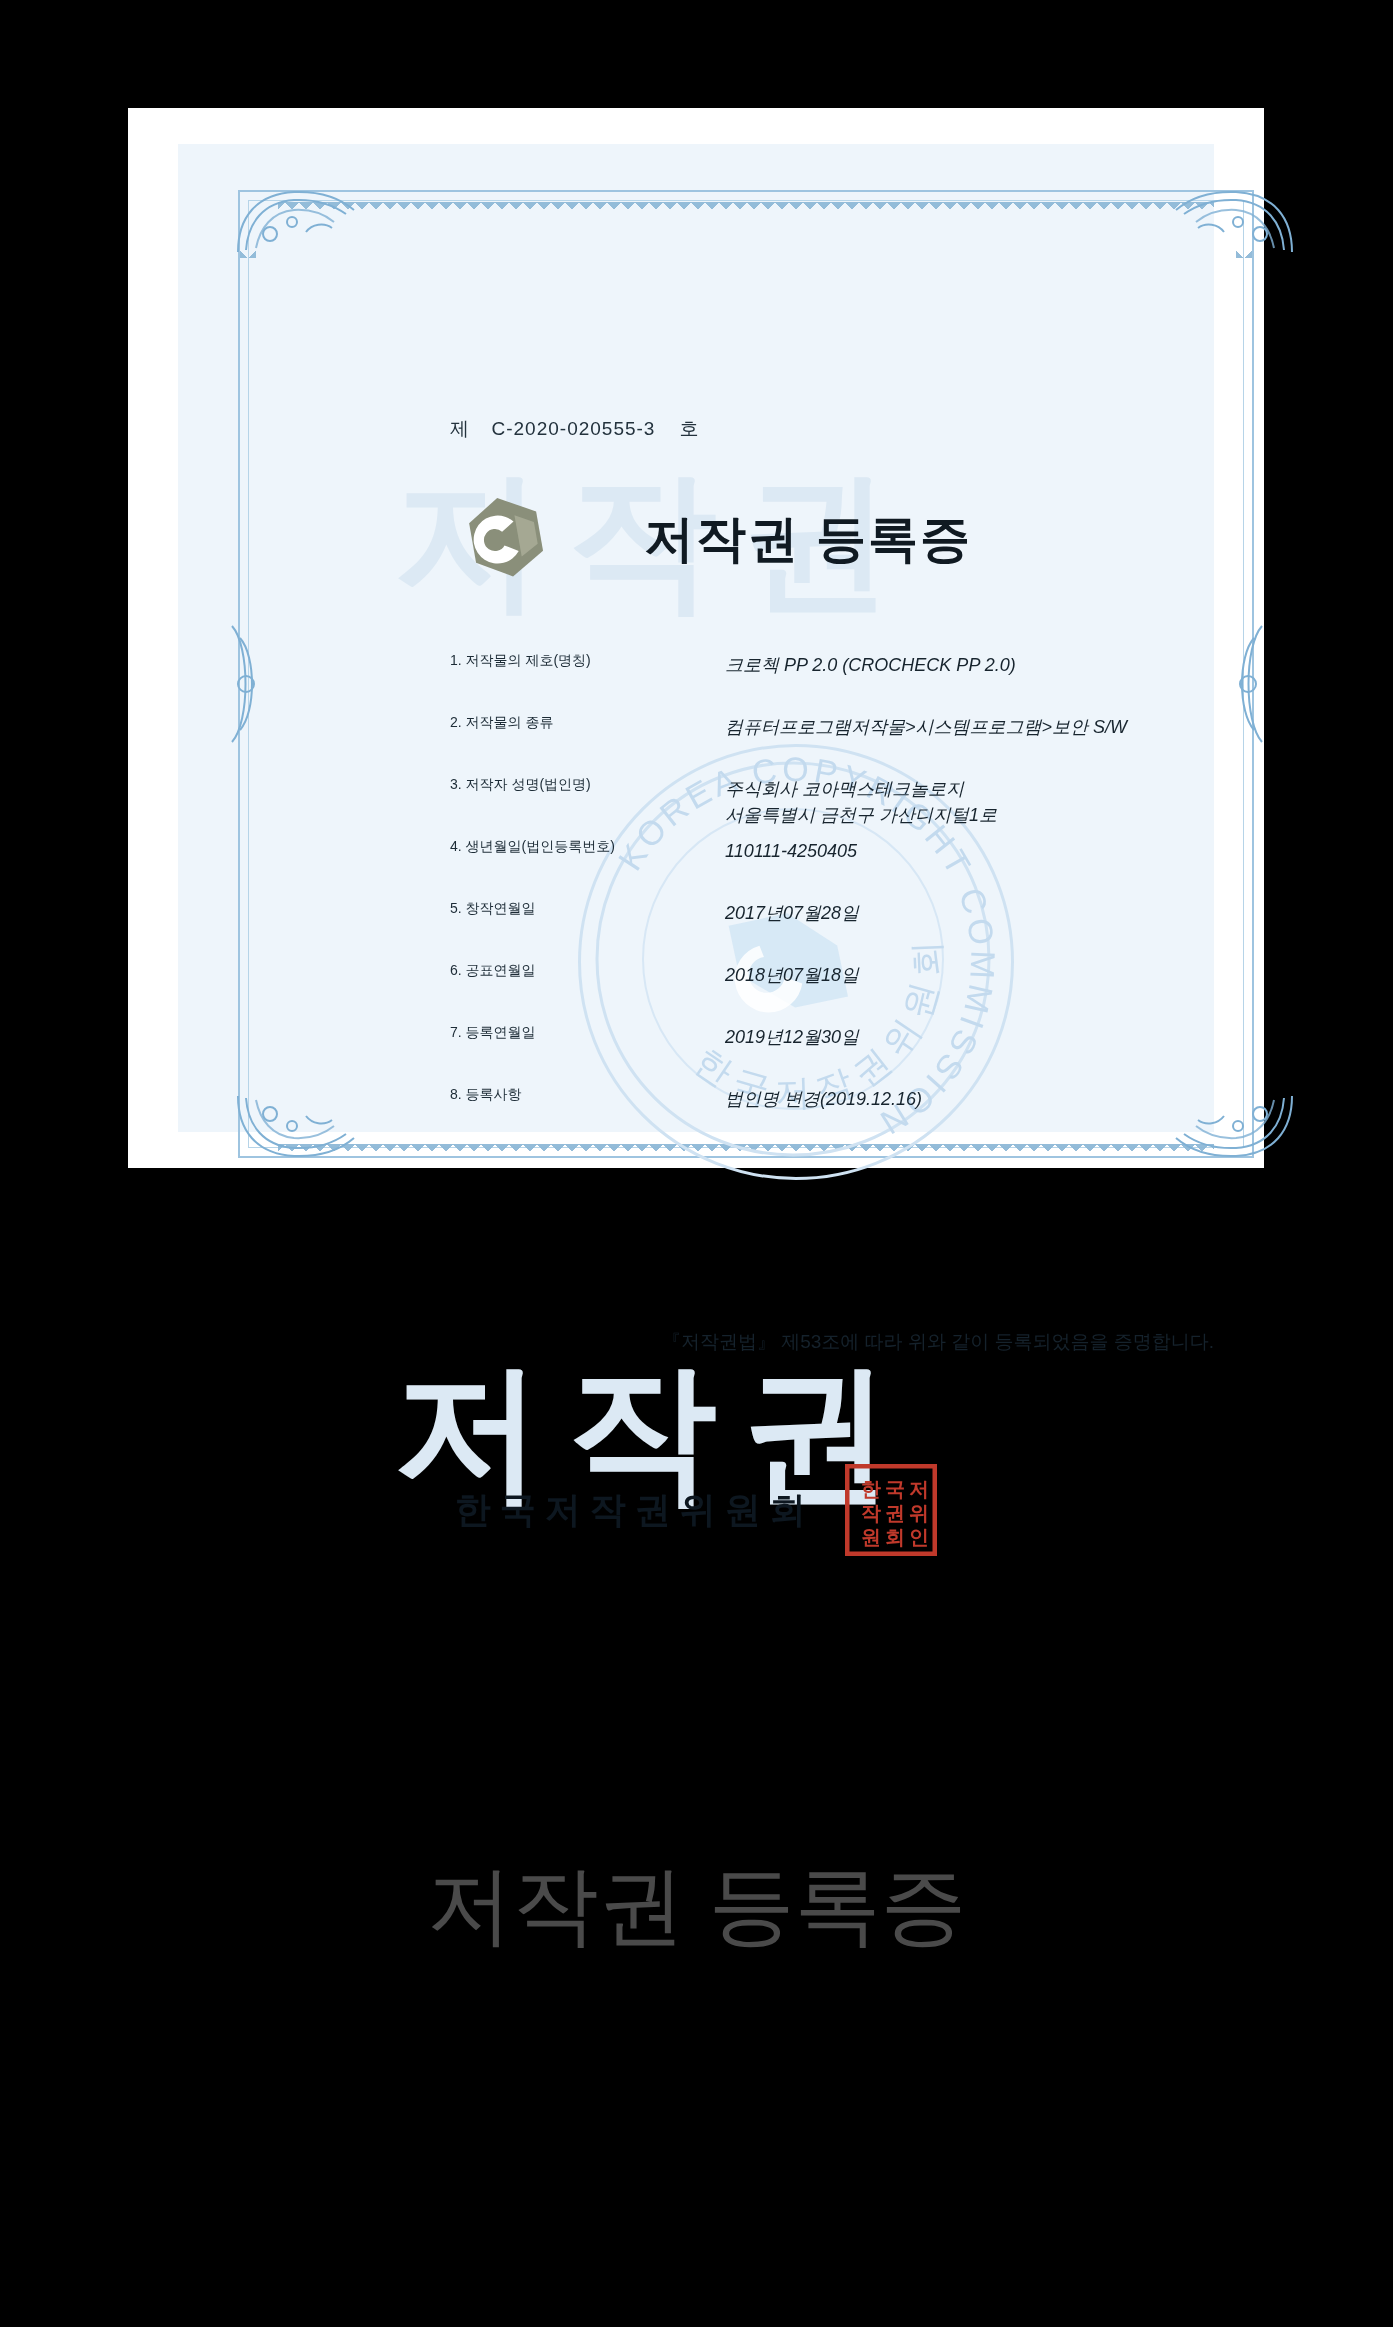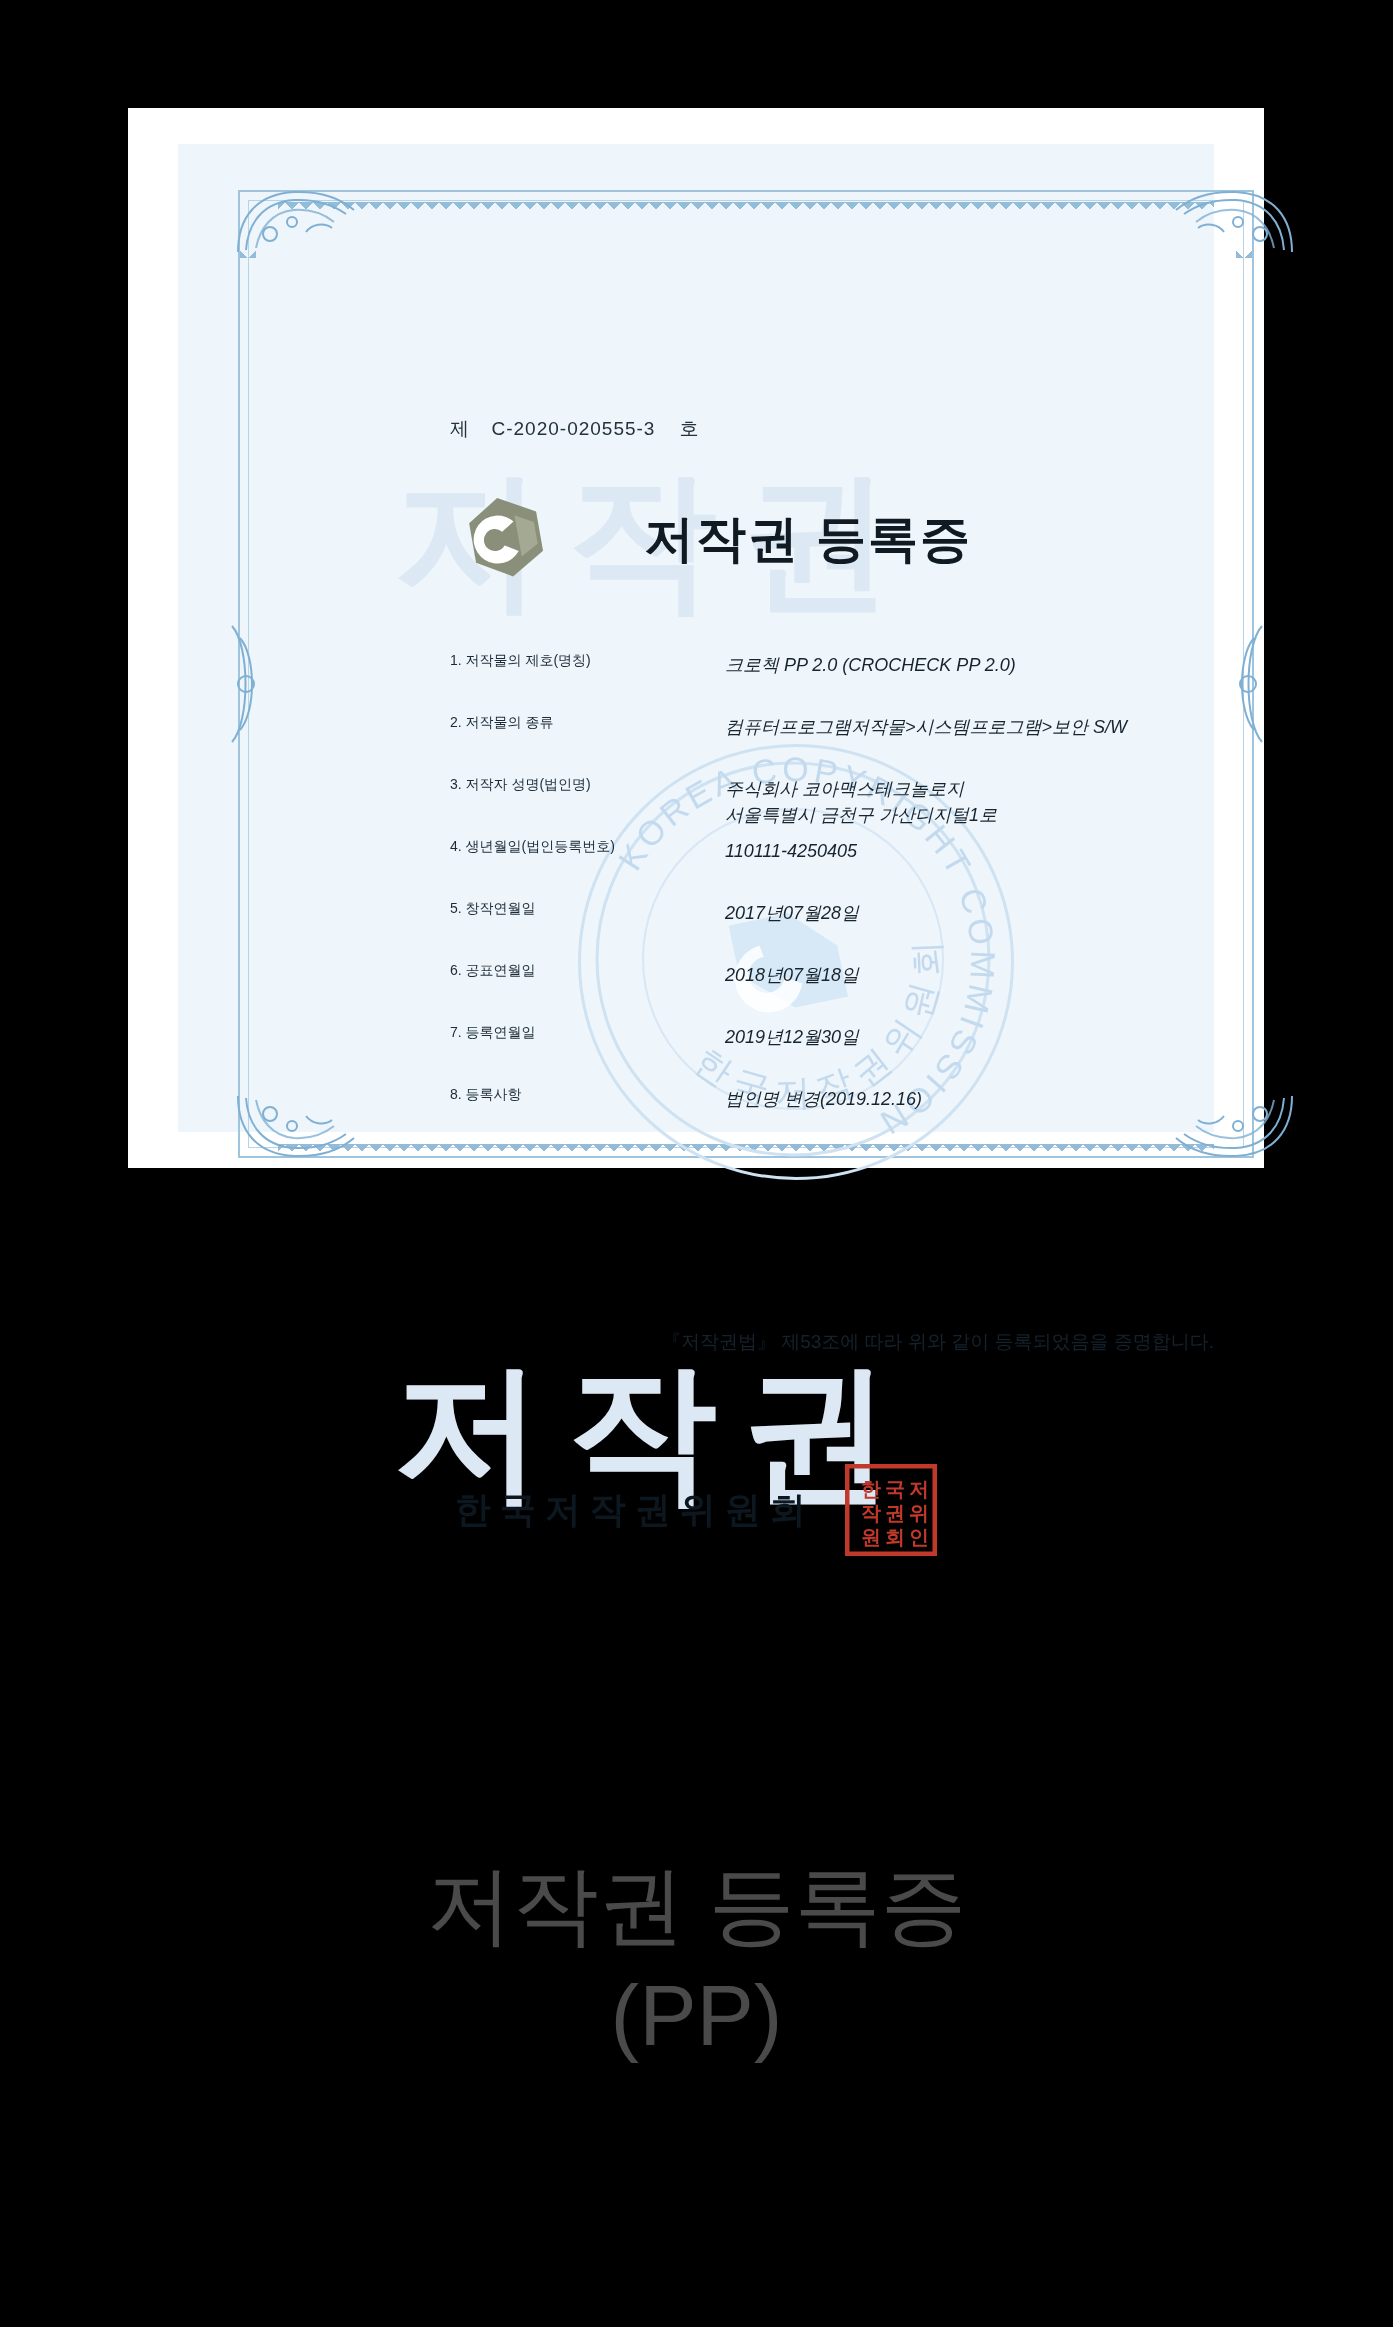--- a/index.html
+++ b/index.html
@@ -410,14 +410,13 @@
           </g>
         </svg>
       </span>
     </div>
 
   </div>
 </div>
 
 <div class="caption">
   <span>저작권 등록증</span>
-  <span class="line2">(PP)</span>
 </div>
 
 </body></html>

